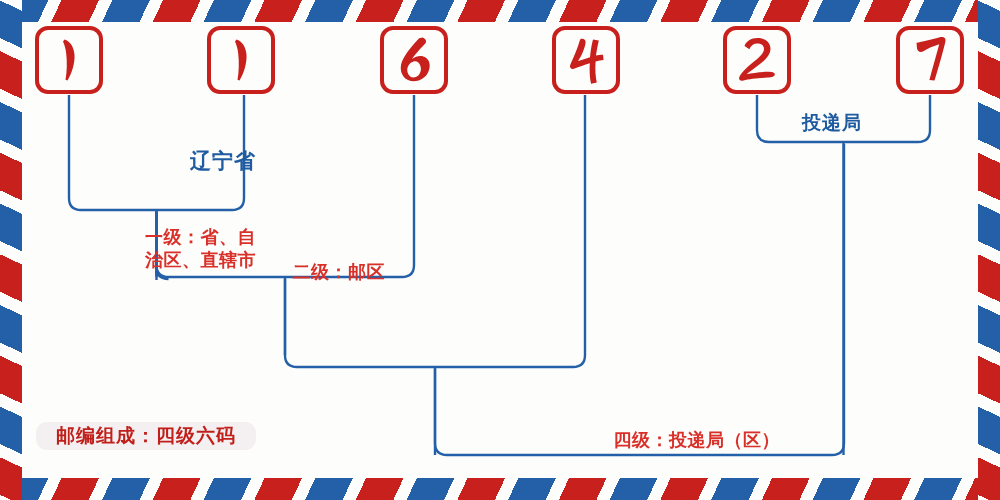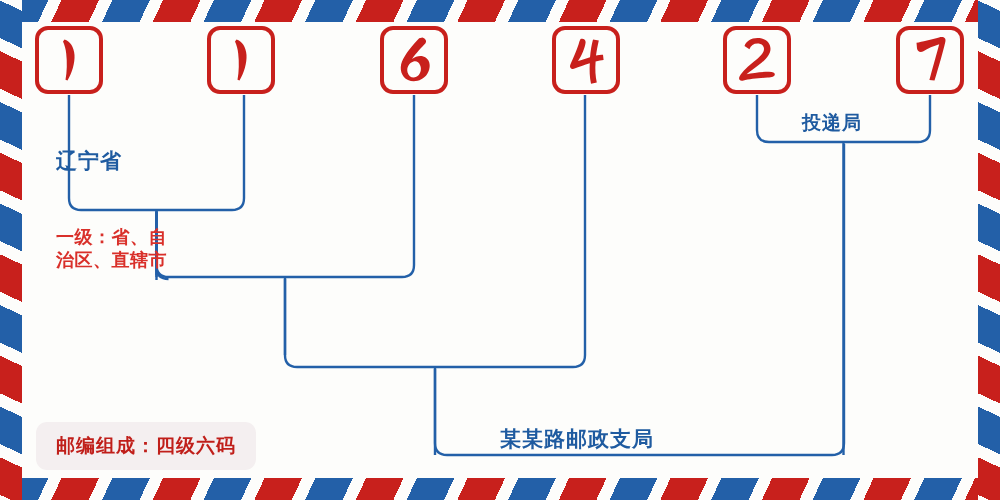--- a/index.html
+++ b/index.html
@@ -54,21 +54,21 @@
     box-sizing:border-box;
   }
   .digit-glyph{
     position:absolute;left:0;top:0;width:100%;height:100%;
     display:flex;align-items:center;justify-content:center;
   }
   .digit-glyph svg{display:block;}
 
   
   .node-label{
-    position:absolute;z-index:3;text-align:left;
+    position:absolute;z-index:3;text-align:right;
     line-height:1.15;white-space:pre;
   }
   .node-title{
     font-family:"Liberation Serif","DejaVu Serif",serif;
     font-weight:bold;
     color:#1f5ba0;
     font-size:21px;
     letter-spacing:1px;
   }
   .node-sub{
@@ -86,21 +86,21 @@
     position:absolute;z-index:3;
     font-family:"Liberation Serif","DejaVu Serif",serif;
     font-weight:bold;color:#1f5ba0;font-size:19px;letter-spacing:1px;
     white-space:nowrap;
   }
 
   
   .legend-badge{
     position:absolute;z-index:4;
     left:36px;top:422px;
-    padding:11px 20px;
+    padding:1px 20px;
     background:#f4eff0;
     border-radius:11px;
     font-family:"Liberation Serif","DejaVu Serif",serif;
     font-weight:bold;
     color:#c01f1a;
     font-size:19px;
     letter-spacing:1px;
     white-space:nowrap;
   }
 </style>
@@ -199,25 +199,25 @@
     </span>
   </div>
 
   <div class="node-label" style="left:56px;top:112px;width:200px;">
     <div class="node-title">辽宁省</div>
     <div class="node-sub two-line">一级：省、自
 治区、直辖市</div>
   </div>
 
   <div class="node-label" style="left:185px;top:222px;width:200px;">
+    <div class="node-sub">二级：邮区</div>
   </div>
 
 
   <div class="node-label" style="left:500px;top:390px;width:280px;">
-    <div class="node-title">某某路邮政支局</div>
     <div class="node-sub">四级：投递局（区）</div>
   </div>
 
   <div class="label-delivery" style="left:802px;top:110px;">投递局</div>
 
   <div class="legend-badge">邮编组成：四级六码</div>
 
 </div>
 
 </body></html>

